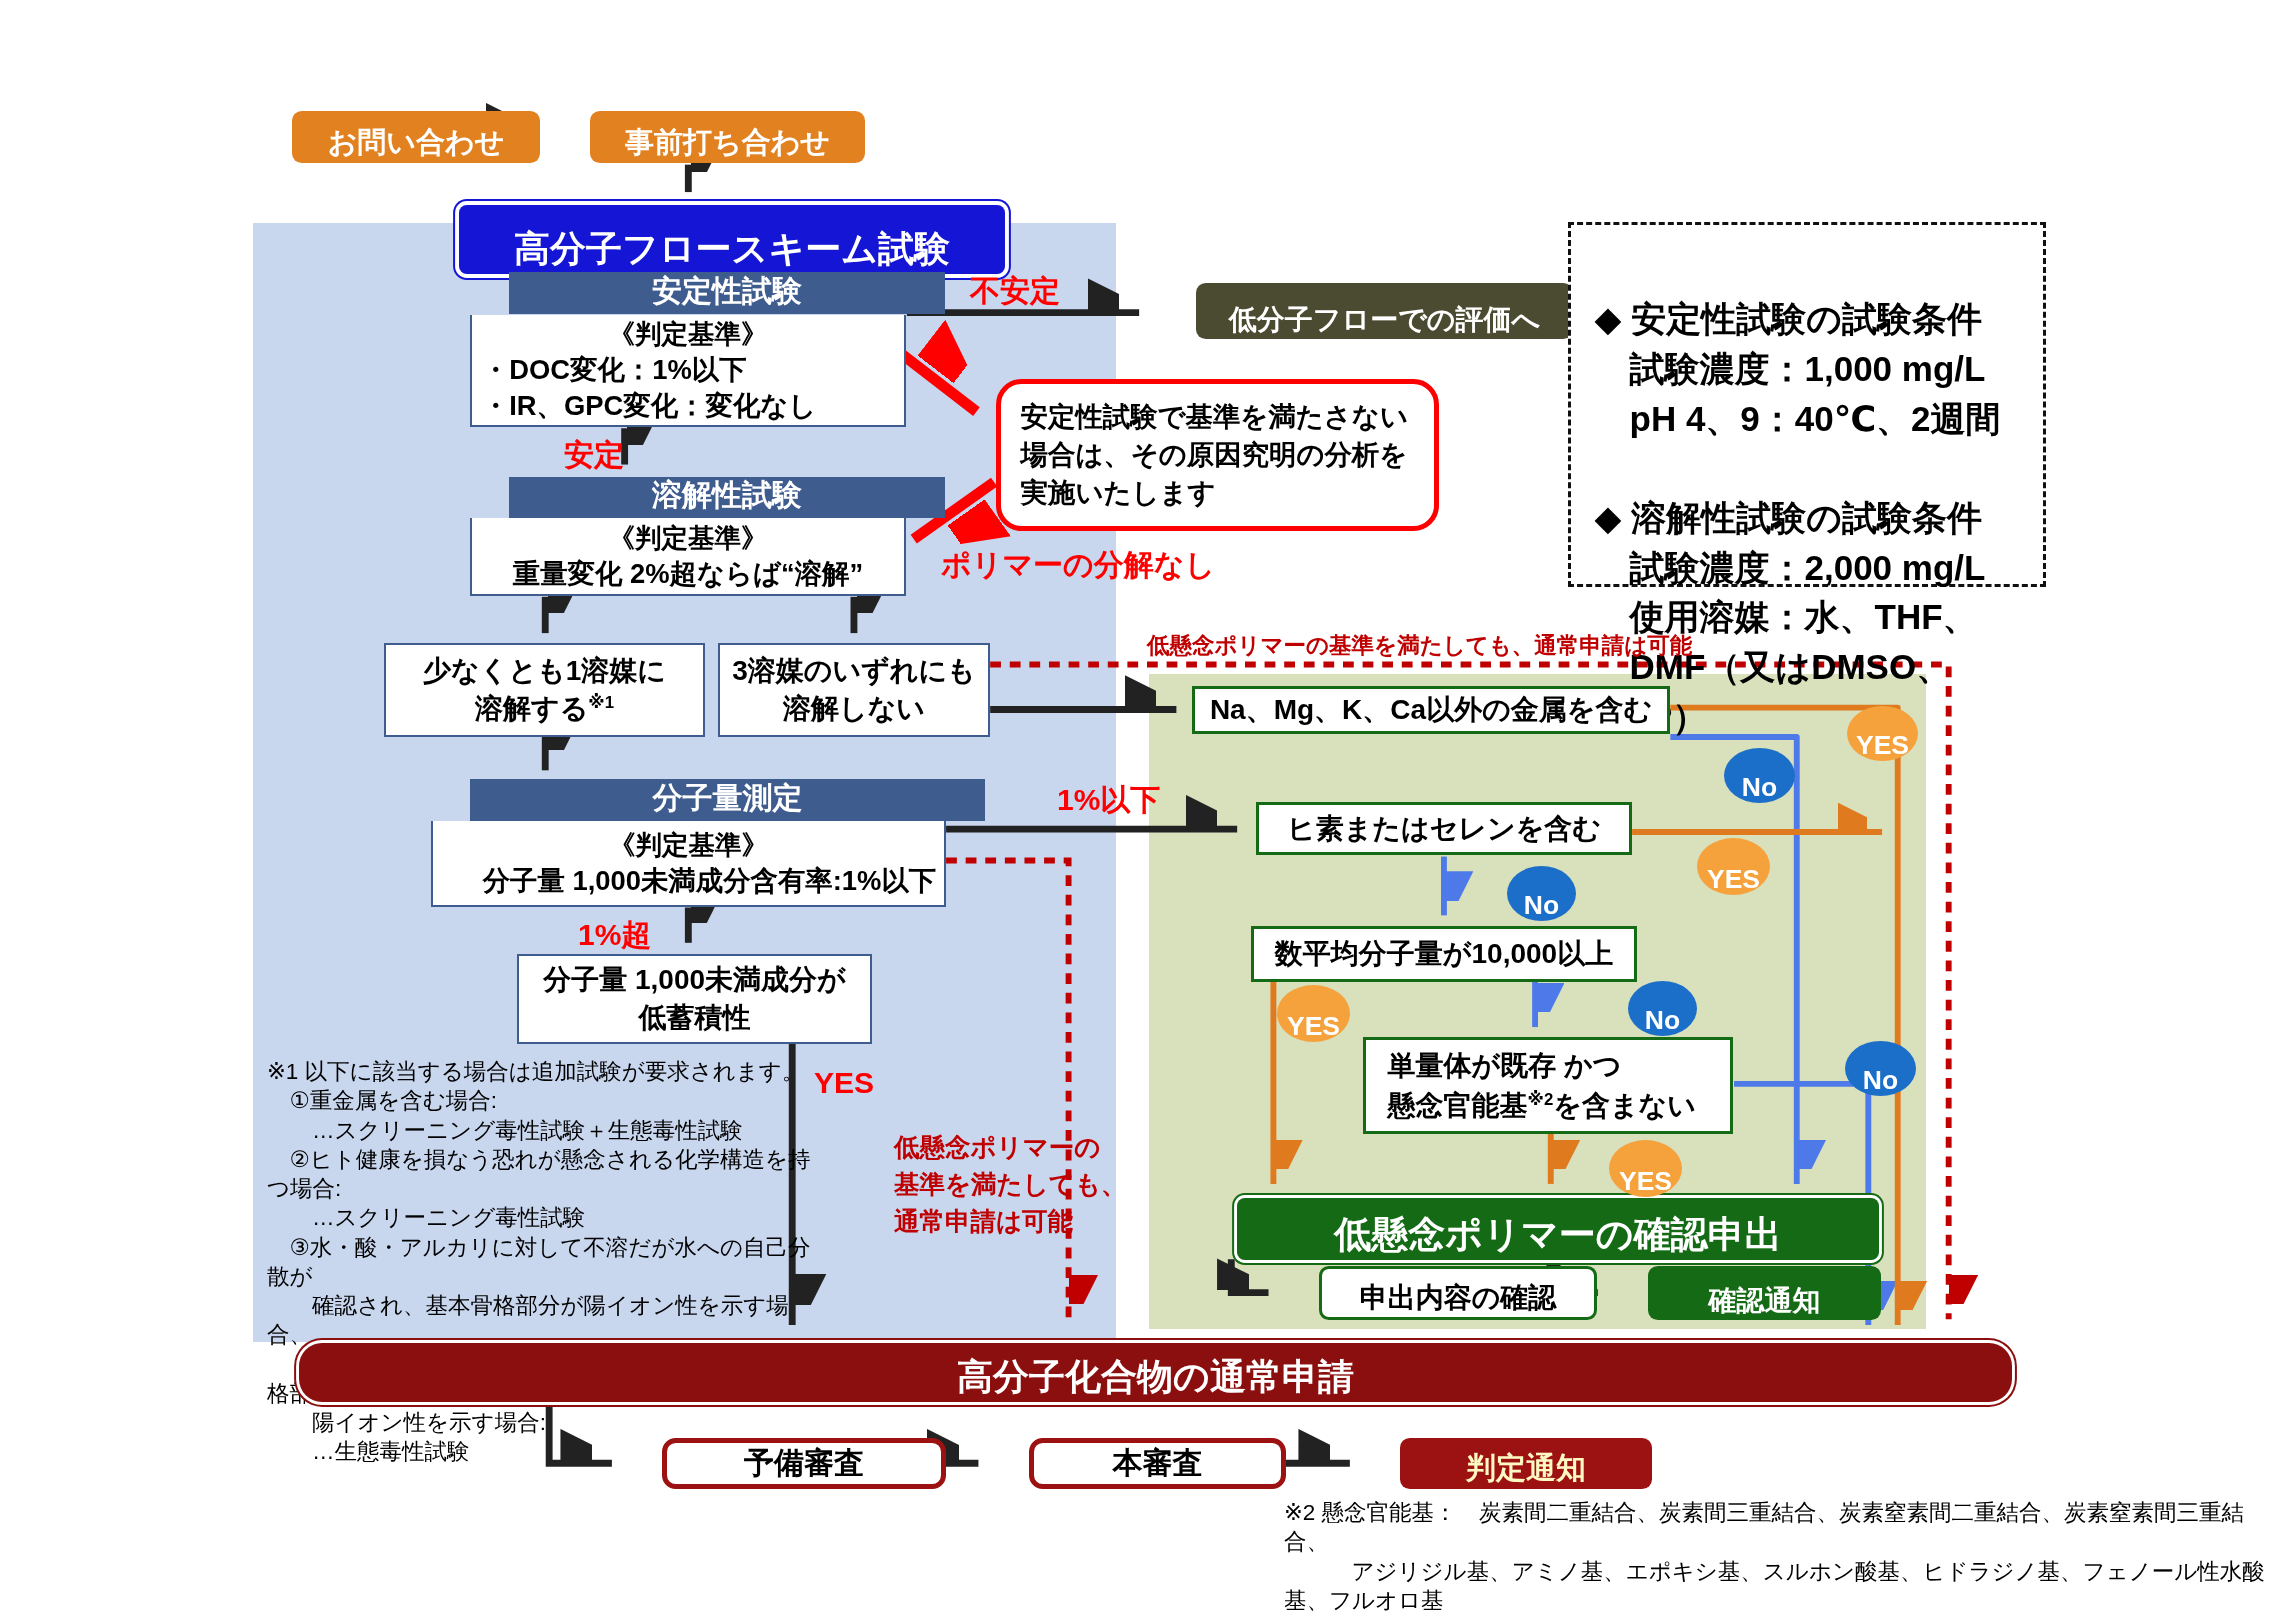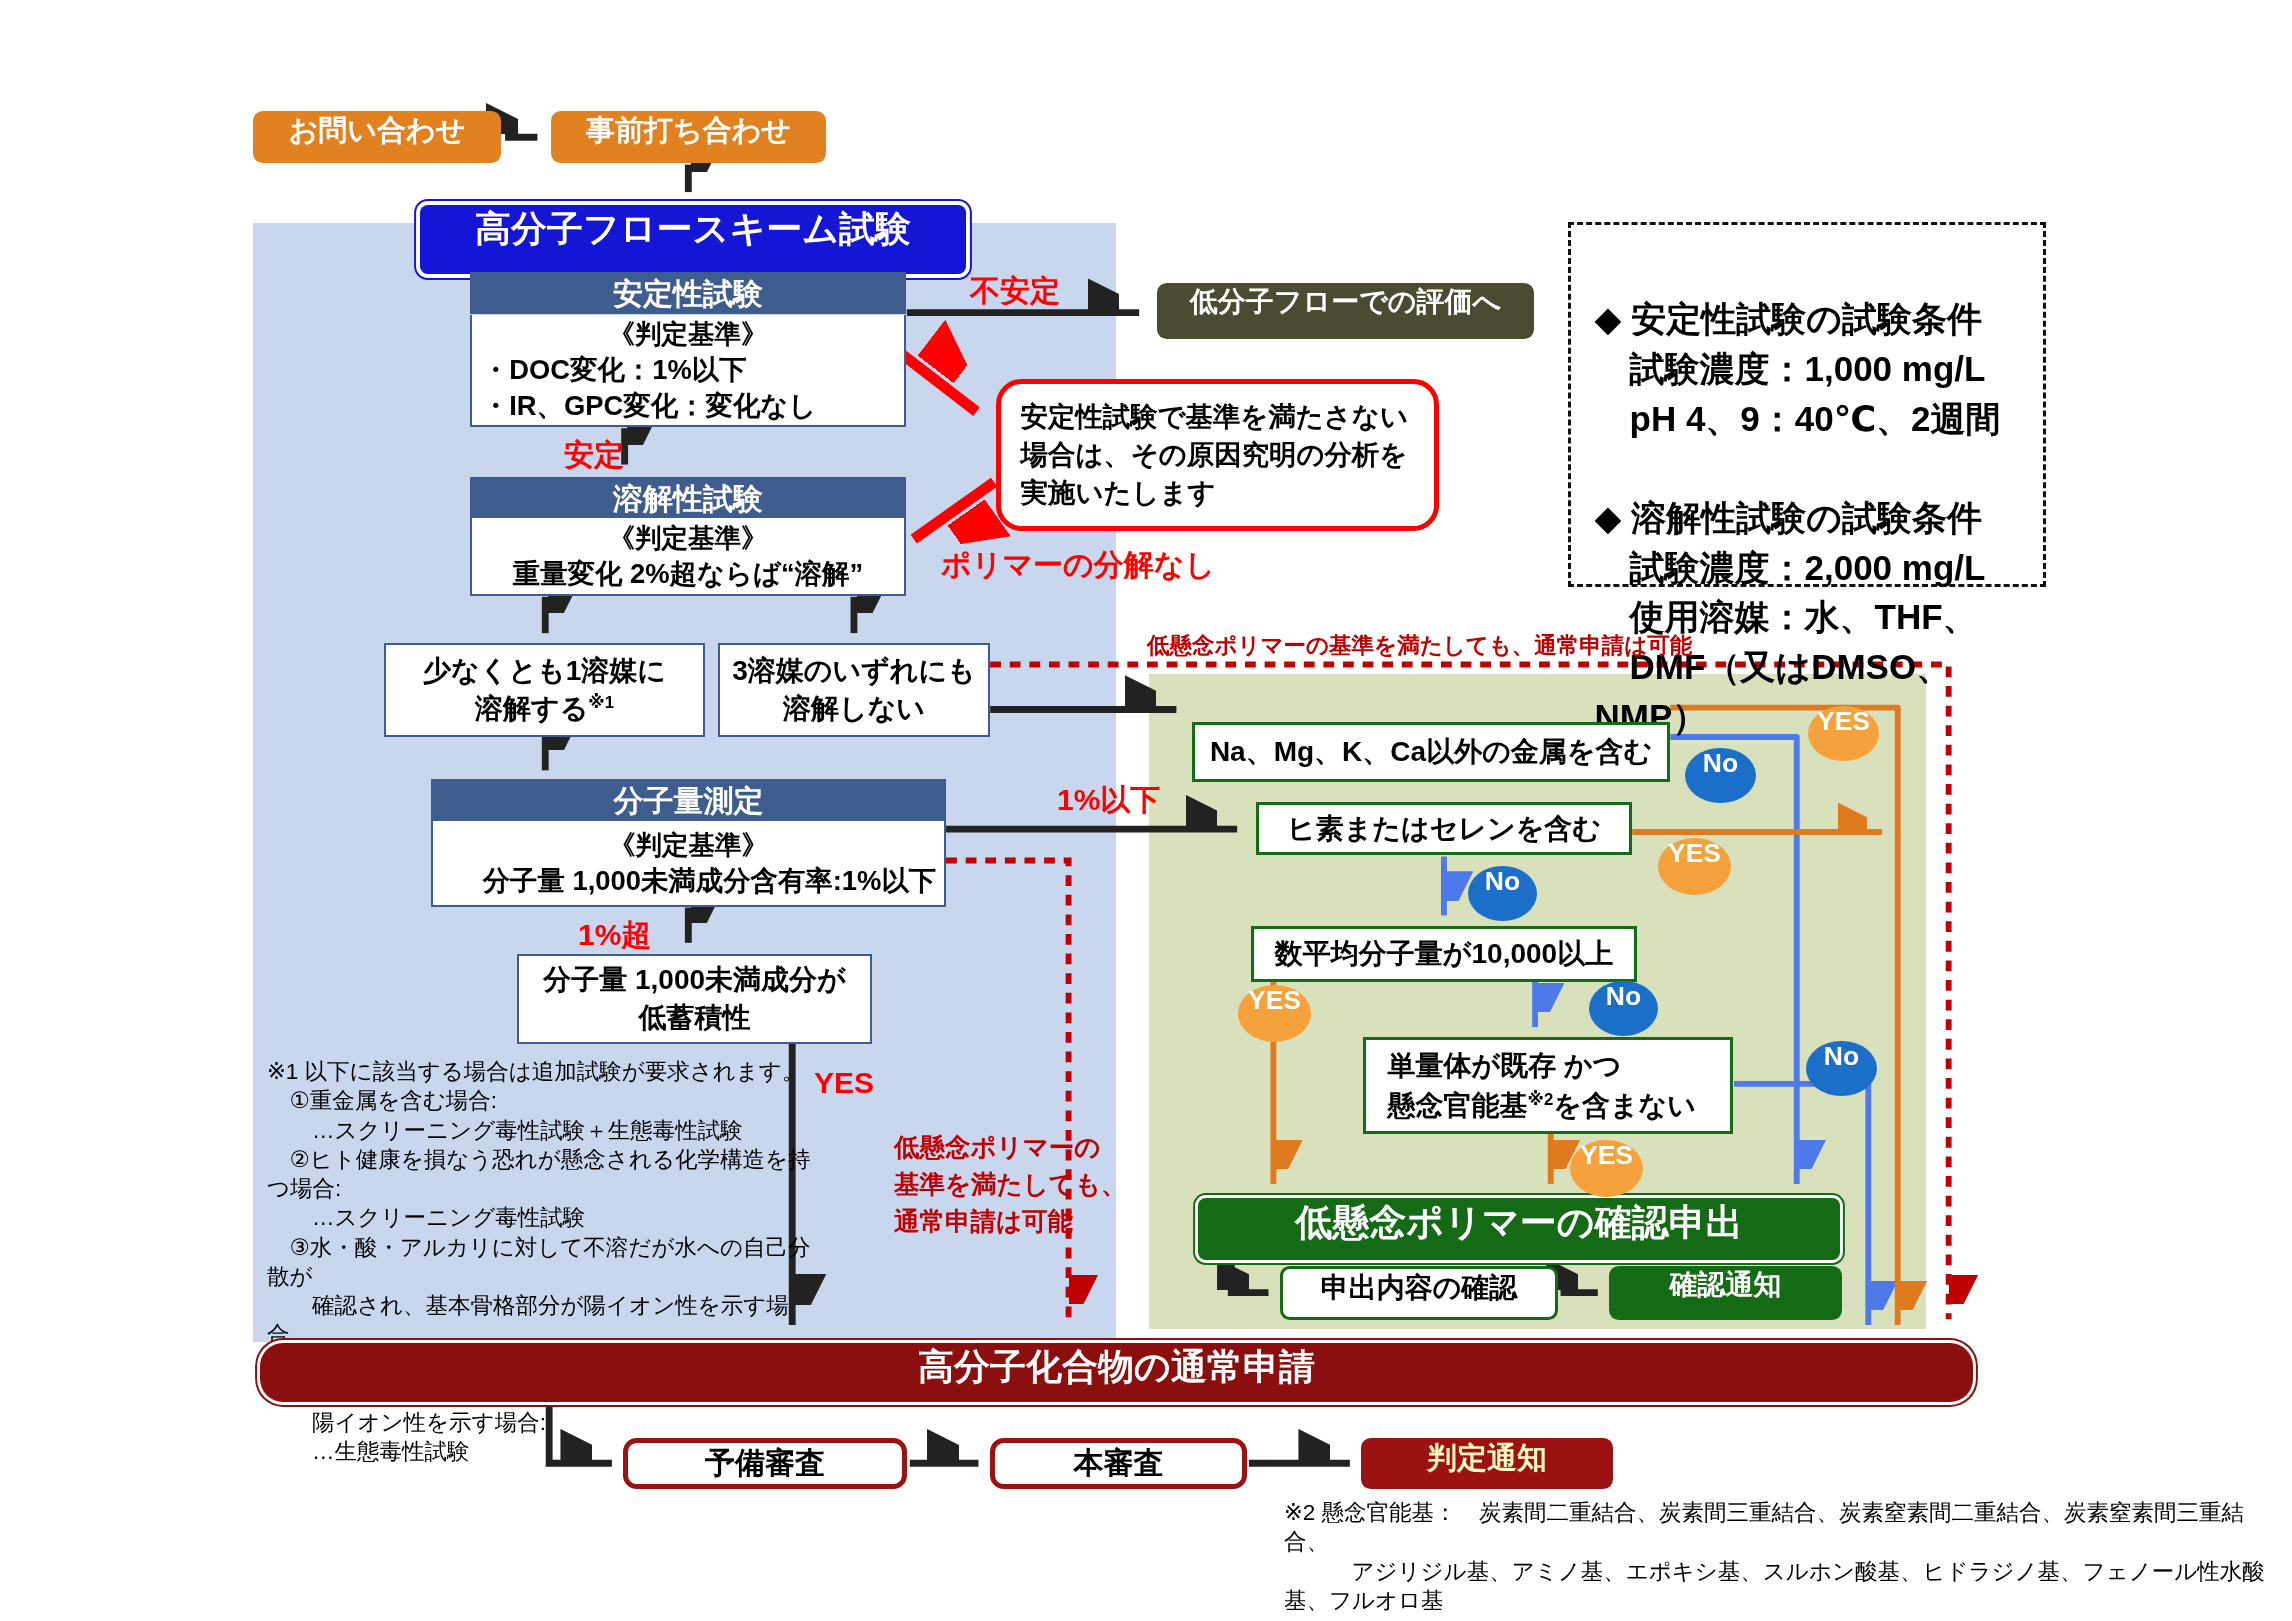--- a/index.html
+++ b/index.html
@@ -1,21 +1,21 @@
 <!DOCTYPE html>
 <html><head>
 <meta charset="utf-8">
 <style>
   html,body{margin:0;padding:0;background:#fff;}
   #canvas{
     position:relative;width:2293px;height:1621px;background:#fff;overflow:hidden;
     font-family:"Liberation Sans","DejaVu Sans",sans-serif;color:#000;
   }
   .abs{position:absolute;box-sizing:border-box;}
-  .flex{display:flex;align-items:flex-start;justify-content:center;}
+  .flex{display:flex;align-items:flex-end;justify-content:center;margin-left:39px;}
   .panel{z-index:0;}
   #connector-layer{position:absolute;left:0;top:0;z-index:1;pointer-events:none;}
   .node{z-index:2;}
   .circ{z-index:3;border-radius:50%;color:#fff;font-weight:bold;font-size:26.5px;}
   .orange-box{background:#E2811F;border-radius:9.8px;color:#fff;font-weight:bold;font-size:29px;}
   .title-box{background:#1515D6;border-radius:7.8px;color:#fff;font-weight:bold;font-size:36px;
              box-shadow:0 0 0 3.9px #fff,0 0 0 5.9px #1515D6;}
   .sec-head{background:#3E5C8E;color:#fff;font-weight:bold;font-size:30px;border:2px solid #3E5C8E;}
   .sec-body{background:#fff;border:2.9px solid #3E5C8E;border-top:none;font-weight:bold;font-size:27.4px;
             display:flex;flex-direction:column;justify-content:center;}
@@ -196,21 +196,21 @@
 　　確認され、基本骨格部分が陽イオン性を示す場合、
 　　または水・酸・アルカリに対して溶解し、基本骨格部分が
 　　陽イオン性を示す場合:
 　　…生態毒性試験</div>
 
   <div class="abs node dred-label" style="left:1147px;top:630px;font-size:22.5px;">低懸念ポリマーの基準を満たしても、通常申請は可能</div>
   <div class="abs node dred-label" style="left:894px;top:1129px;font-size:25.5px;line-height:1.45;">低懸念ポリマーの
 基準を満たしても、
 通常申請は可能</div>
 
-  <div class="abs node green-check" style="left:1192px;top:686px;width:478px;height:60px;margin-top:36px;">
+  <div class="abs node green-check" style="left:1192px;top:686px;width:478px;height:48px;">
       <span>Na、Mg、K、Ca以外の金属を含む</span>
     </div>
   <div class="abs node green-check" style="left:1256px;top:802px;width:376px;height:53px;">
       <span>ヒ素またはセレンを含む</span>
     </div>
   <div class="abs node green-check" style="left:1251px;top:926px;width:386px;height:56px;">
       <span>数平均分子量が10,000以上</span>
     </div>
   <div class="abs node green-check" style="left:1363px;top:1037px;width:370px;height:97px;align-items:flex-start;padding-left:21.6px;text-align:left;">
     <div>単量体が既存 かつ</div>

